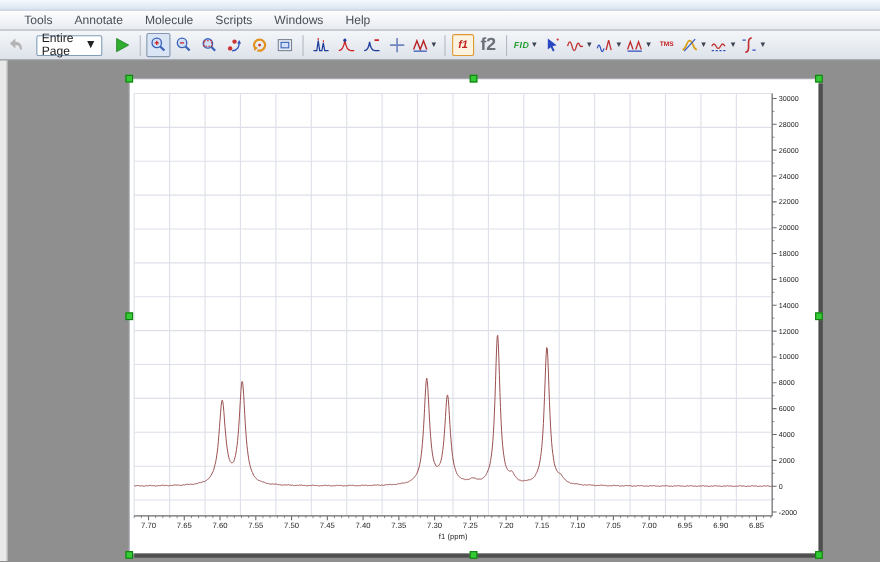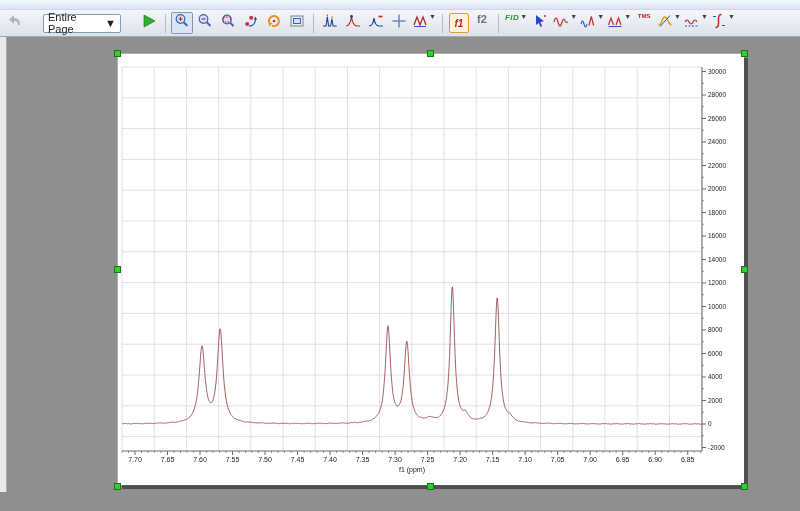--- a/index.html
+++ b/index.html
@@ -6,55 +6,63 @@
   body { font-family:"Liberation Sans", sans-serif; }
   #app { position:relative; width:800px; height:511px; overflow:hidden; background:#8f8f8f; }
 
   .titlebar { height:10px; background:linear-gradient(#f5f9fd,#d9e3f0); border-bottom:1px solid #cfd8e4; }
   .menubar { height:18px; background:linear-gradient(#fdfdfe,#e7ebf1); border-bottom:1px solid #c6ccd5;
              display:flex; align-items:center; padding-left:12px; }
   .menu-item { font-size:11px; color:#4a4f57; padding:0 10px; cursor:default; }
 
   .toolbar { height:27px; background:linear-gradient(#f4f6f9,#dde2ea); border-bottom:1px solid #a3aab4;
              display:flex; align-items:center; padding-left:4px; gap:1px; }
-  .tbtn { height:22px; min-width:22px; display:flex; justify-content:center;
+  .tbtn { height:22px; min-width:22px; display:flex; align-items:center; justify-content:center;
           border:1px solid transparent; border-radius:2px; }
   .tbtn.pressed { border:1px solid #8496b0; background:#d9e5f4; }
   .sep { width:1px; height:19px; background:#b4bac4; margin:0 4px; }
   .dd { font-size:7px; color:#3a4252; margin-left:1px; }
 
-  .combobox { display:flex; align-items:center; justify-content:center; width:78px; height:19px;
-              background:#fff; border:1px solid #7f9db9; border-radius:2px; padding:0 4px; margin:0 16px; }
+  .combobox { display:flex; align-items:center; justify-content:center; width:60px; height:19px;
+              background:#fff; border:1px solid #7f9db9; border-radius:2px; padding:0 4px; margin:0 6px; }
   .combobox span { font-size:11px; color:#222; }
   .combo-arrow { font-size:8px; color:#444; }
 
   .f1-box { border:1px solid #de9a30; background:#fcf3e0; border-radius:2px; height:20px; min-width:20px;
             display:flex; align-items:center; justify-content:center; font-weight:bold; font-style:italic;
             font-size:10px; color:#c42222; }
-  .f2-txt { font-weight:bold; font-size:11px; color:#6b7077; }
+  .f2-txt { font-weight:bold; font-size:16px; color:#6b7077; }
   .fid-txt { font-weight:bold; font-size:8px; color:#1f9e2c; letter-spacing:0.5px;font-style:italic; }
   .tms-txt { font-weight:bold; font-size:6px; color:#c42222; }
 
   .canvas { position:relative; width:800px; height:455px; background:#8f8f8f; }
   .left-strip { position:absolute; left:0; top:0; bottom:0; width:7px; background:#e9e9e9; border-right:1px solid #adadad; }
 
   .sel-frame { position:absolute; left:117px; top:16px; width:627px; height:433px; border:1px solid #a9aeb6; }
   .page { position:absolute; left:118px; top:17px; width:626px; height:431px; background:#ffffff;
           box-shadow:4px 4px 0 rgba(25,25,25,0.55); }
   .handle { position:absolute; width:7px; height:7px; background:#35cb35; border:1px solid #157a15; }
 
   svg text { font-family:"Liberation Sans", sans-serif; }
 </style>
 </head>
 <body>
 
 <div id="app">
 
   <div class="titlebar"></div>
 
+  <div class="menubar">
+    <span class="menu-item">Tools</span>
+    <span class="menu-item">Annotate</span>
+    <span class="menu-item">Molecule</span>
+    <span class="menu-item">Scripts</span>
+    <span class="menu-item">Windows</span>
+    <span class="menu-item">Help</span>
+  </div>
 
   <div class="toolbar">
 
     <div class="tbtn">
       <svg width="16" height="16" viewBox="0 0 16 16">
         <path d="M13 12 q0 -7 -6 -7 L7 2 L2 6.5 L7 11 L7 8 q4 0 4 4 Z" fill="#b3b3b3"></path>
       </svg>
     </div>
 
     <div class="combobox">

